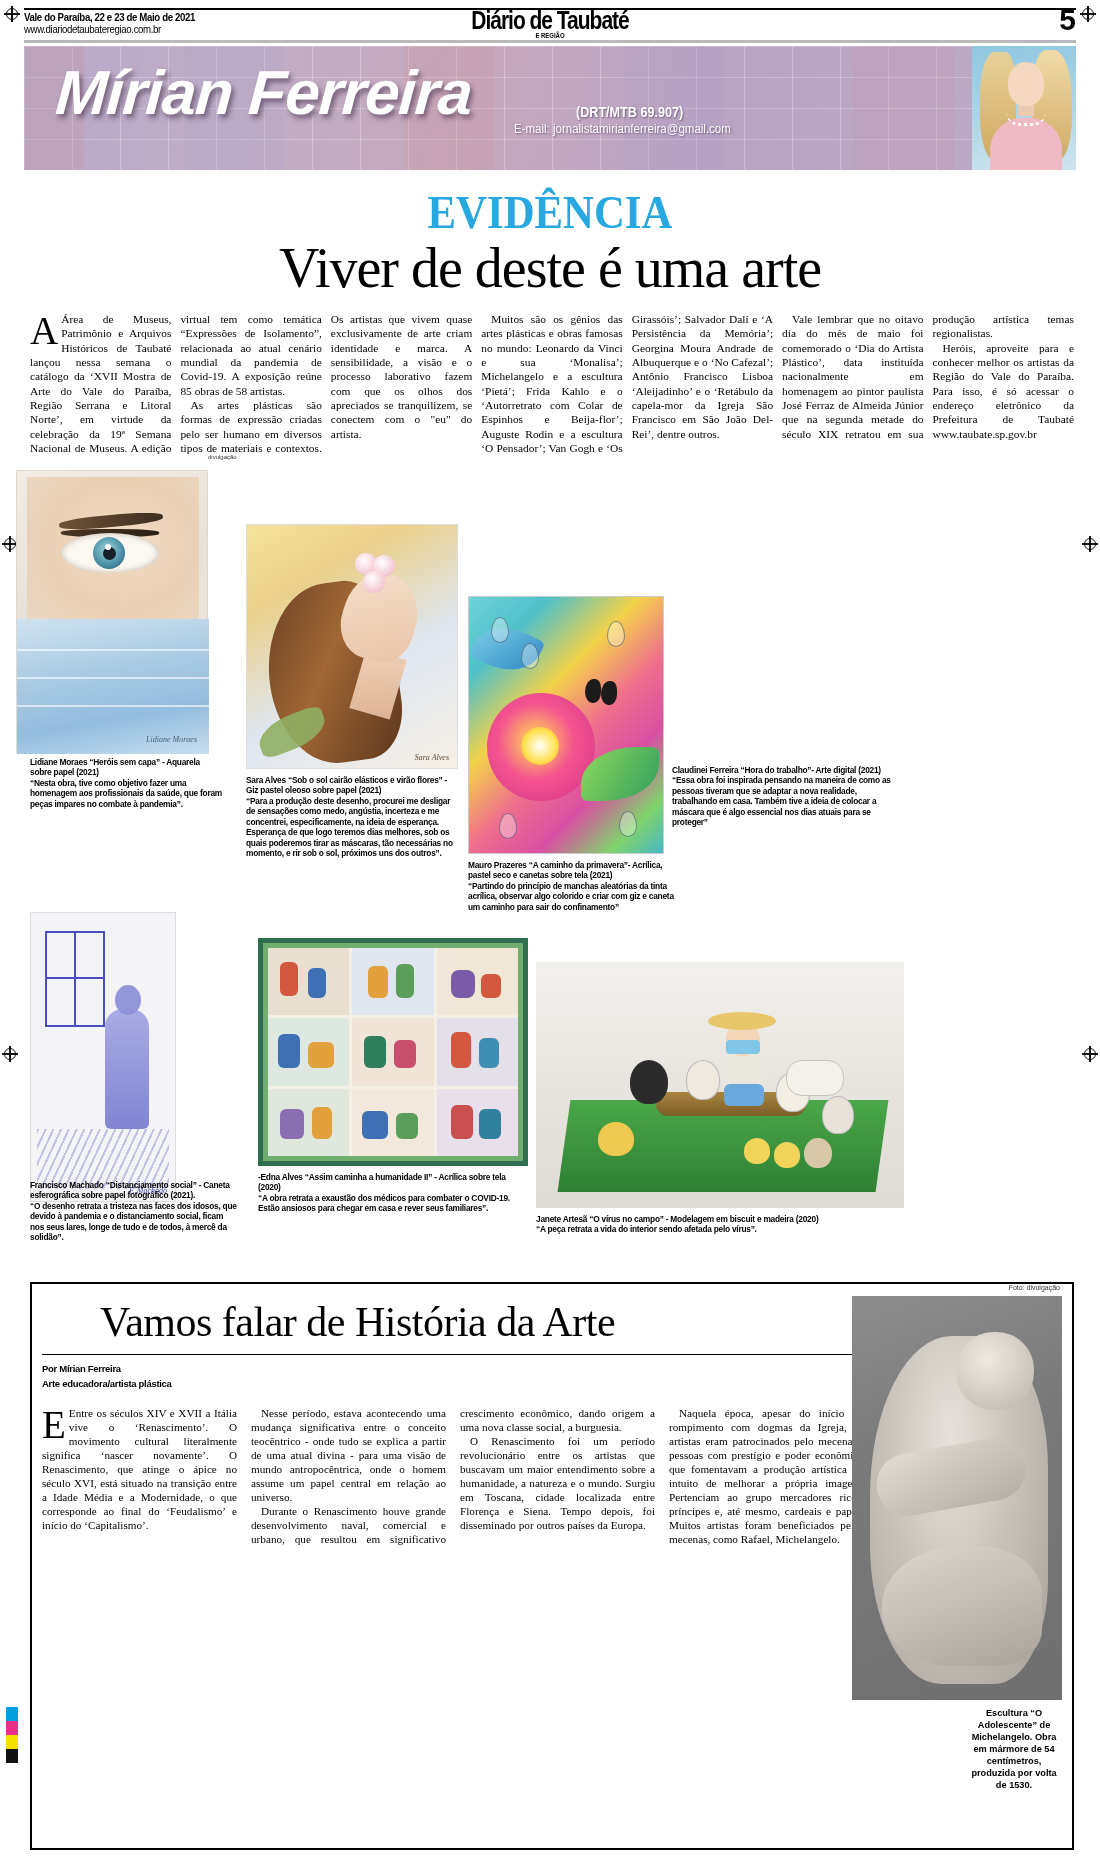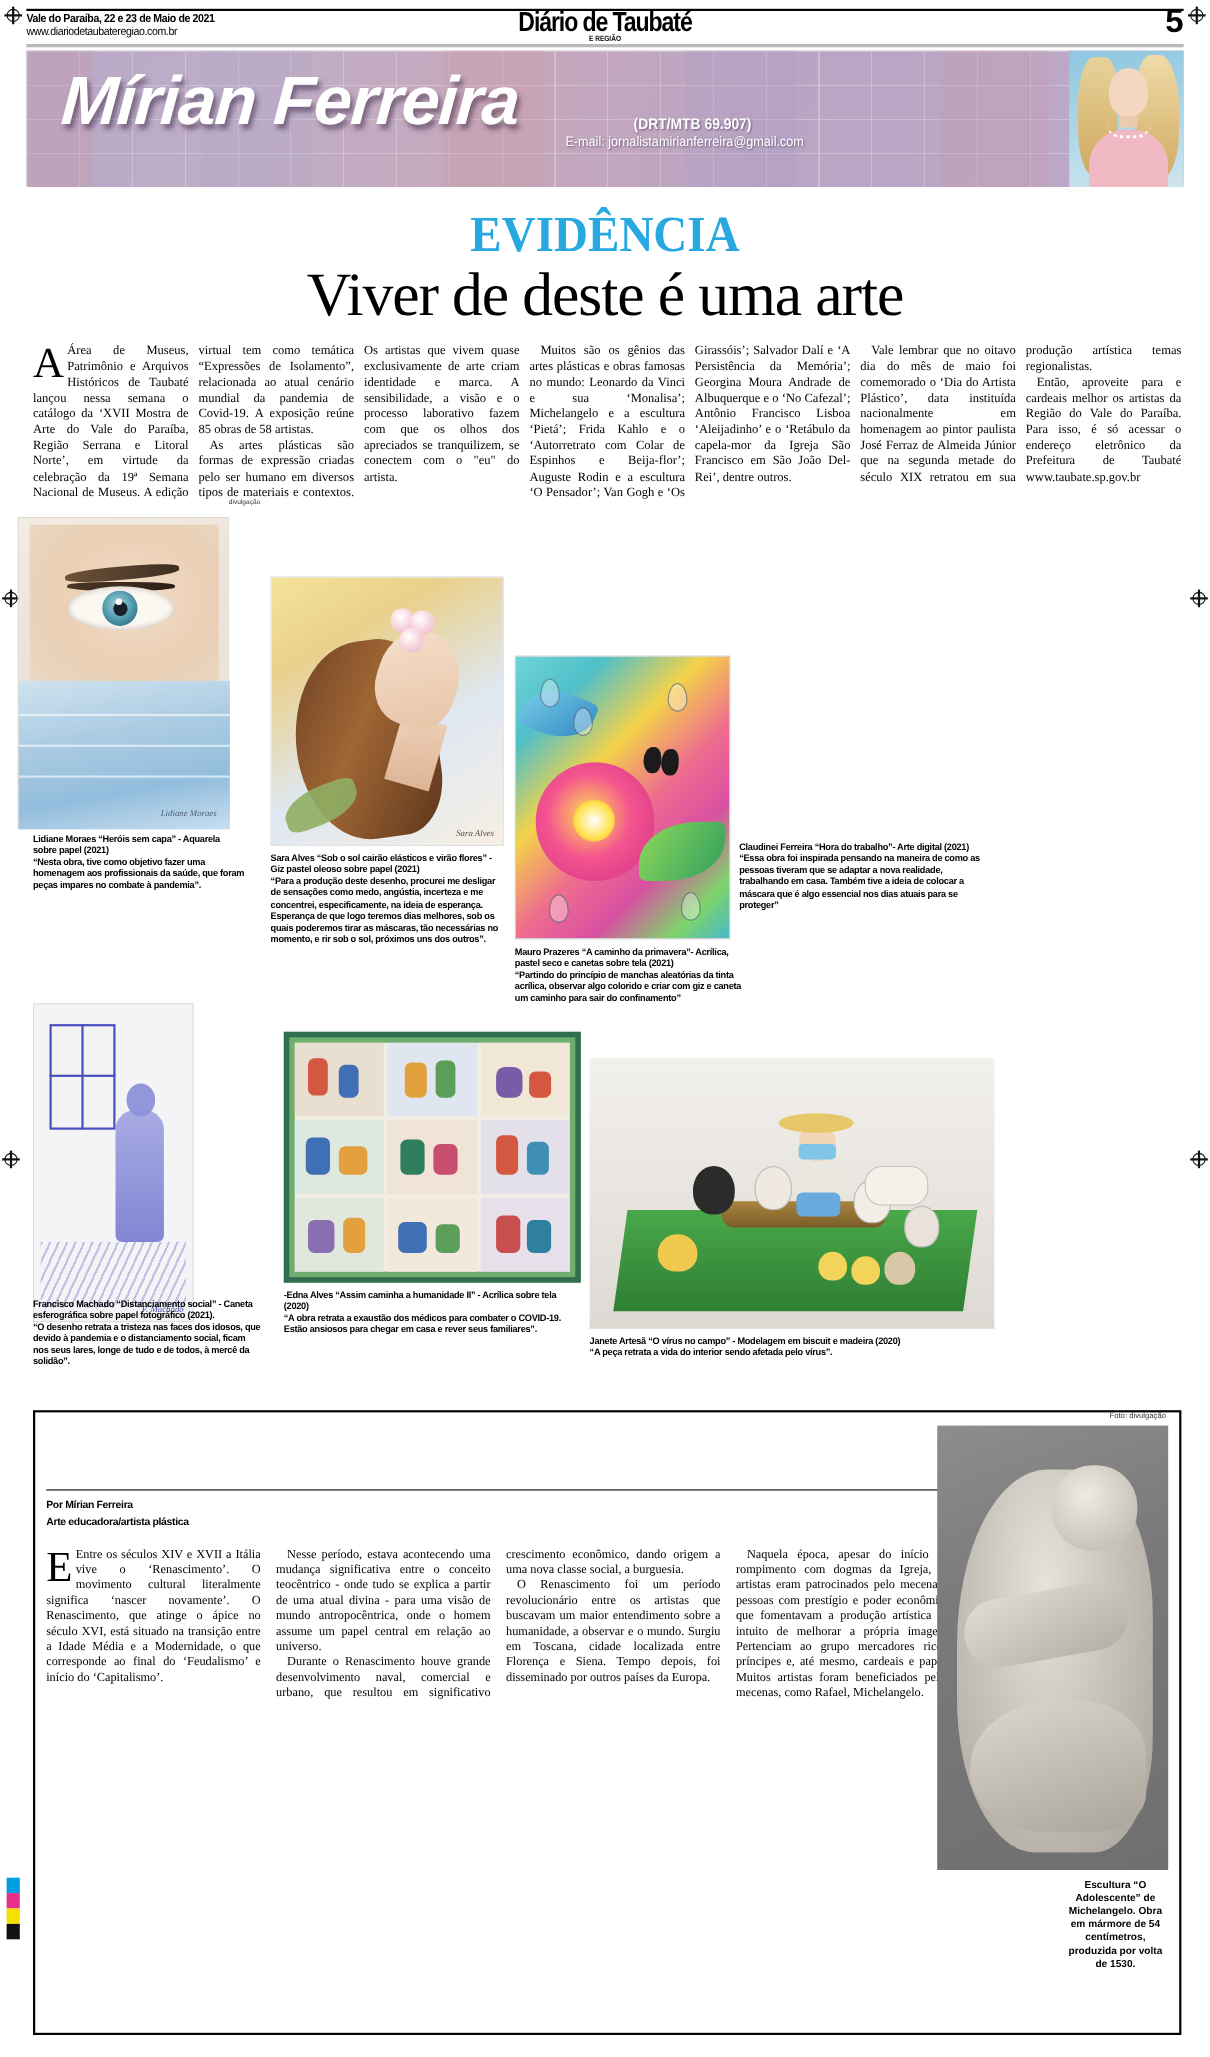--- a/index.html
+++ b/index.html
@@ -306,21 +306,21 @@
   </div>
 
   <div class="evidencia">EVIDÊNCIA</div>
   <div class="head-main">Viver de deste é uma arte</div>
 
   <div class="cols">
     <p><span class="dropcap">A</span><span>Área de Museus, Patrimônio e Arquivos Históricos de Taubaté lançou nessa semana o catálogo da ‘XVII Mostra de Arte do Vale do Paraíba, Região Serrana e Litoral Norte’, em virtude da celebração da 19ª Semana Nacional de Museus. A edição virtual tem como temática “Expressões de Isolamento”, relacionada ao atual cenário mundial da pandemia de Covid-19. A exposição reúne 85 obras de 58 artistas.</span></p>
     <p>As artes plásticas são formas de expressão criadas pelo ser humano em diversos tipos de materiais e contextos. Os artistas que vivem quase exclusivamente de arte criam identidade e marca. A sensibilidade, a visão e o processo laborativo fazem com que os olhos dos apreciados se tranquilizem, se conectem com o "eu" do artista.</p>
     <p>Muitos são os gênios das artes plásticas e obras famosas no mundo: Leonardo da Vinci e sua ‘Monalisa’; Michelangelo e a escultura ‘Pietá’; Frida Kahlo e o ‘Autorretrato com Colar de Espinhos e Beija-flor’; Auguste Rodin e a escultura ‘O Pensador’; Van Gogh e ‘Os Girassóis’; Salvador Dalí e ‘A Persistência da Memória’; Georgina Moura Andrade de Albuquerque e o ‘No Cafezal’; Antônio Francisco Lisboa ‘Aleijadinho’ e o ‘Retábulo da capela-mor da Igreja São Francisco em São João Del-Rei’, dentre outros.</p>
     <p>Vale lembrar que no oitavo dia do mês de maio foi comemorado o ‘Dia do Artista Plástico’, data instituída nacionalmente em homenagem ao pintor paulista José Ferraz de Almeida Júnior que na segunda metade do século XIX retratou em sua produção artística temas regionalistas.</p>
-    <p>Então, aproveite para e cardeais melhor os artistas da Região do Vale do Paraíba. Para isso, é só acessar o endereço eletrônico da Prefeitura de Taubaté www.taubate.sp.gov.br</p>
+    <p>Heróis, aproveite para e conhecer melhor os artistas da Região do Vale do Paraíba. Para isso, é só acessar o endereço eletrônico da Prefeitura de Taubaté www.taubate.sp.gov.br</p>
   </div>
   <div class="divulg" style="position:absolute;left:208px;top:454px;">divulgação</div>
 
   <div class="art a1">
     <div class="skin"></div>
       <div class="brow"></div>
       <div class="lash"></div>
     <div class="eyew"></div>
       <div class="iris"></div>
       <div class="pupil"></div>
@@ -456,30 +456,31 @@
         <div class="hat"></div>
     </div>
     <div style="position:absolute;left:250px;bottom:112px;width:58px;height:36px;border-radius:16px;background:#f4f1ea;border:1px solid #c8c2b6;"></div>
   </div>
   <div class="art c7 cap">
     <b>Janete Artesã “O vírus no campo” - Modelagem em biscuit e madeira (2020)</b>
     <div class="q">“A peça retrata a vida do interior sendo afetada pelo vírus”.</div>
   </div>
 
   <div class="bottom">
+    <div class="b-title">Vamos falar de História da Arte</div>
     <div class="b-rule"></div>
     <div class="b-by">
       <div>Por Mírian Ferreira</div>
       <div>Arte educadora/artista plástica</div>
     </div>
     <div class="b-cols">
       <p><span class="b-drop">E</span><span>Entre os séculos XIV e XVII a Itália vive o ‘Renascimento’. O movimento cultural literalmente significa ‘nascer novamente’. O Renascimento, que atinge o ápice no século XVI, está situado na transição entre a Idade Média e a Modernidade, o que corresponde ao final do ‘Feudalismo’ e início do ‘Capitalismo’.</span></p>
       <p>Nesse período, estava acontecendo uma mudança significativa entre o conceito teocêntrico - onde tudo se explica a partir de uma atual divina - para uma visão de mundo antropocêntrica, onde o homem assume um papel central em relação ao universo.</p>
       <p>Durante o Renascimento houve grande desenvolvimento naval, comercial e urbano, que resultou em significativo crescimento econômico, dando origem a uma nova classe social, a burguesia.</p>
-      <p>O Renascimento foi um período revolucionário entre os artistas que buscavam um maior entendimento sobre a humanidade, a observar e o mundo. Surgiu em Toscana, cidade localizada entre Florença e Siena. Tempo depois, foi disseminado por outros países da Europa.</p>
+      <p>O Renascimento foi um período revolucionário entre os artistas que buscavam um maior entendimento sobre a humanidade, a natureza e o mundo. Surgiu em Toscana, cidade localizada entre Florença e Siena. Tempo depois, foi disseminado por outros países da Europa.</p>
       <p>Naquela época, apesar do início do rompimento com dogmas da Igreja, os artistas eram patrocinados pelo mecenato, pessoas com prestígio e poder econômico que fomentavam a produção artística no intuito de melhorar a própria imagem. Pertenciam ao grupo mercadores ricos, príncipes e, até mesmo, cardeais e papas. Muitos artistas foram beneficiados pelos mecenas, como Rafael, Michelangelo.</p>
     </div>
     <div class="st-foto">Foto: divulgação</div>
     <div class="statue">
       <div class="st-body"></div>
       <div class="st-leg"></div>
       <div class="st-arm"></div>
       <div class="st-head"></div>
     </div>
     <div class="st-cap">Escultura “O Adolescente” de Michelangelo. Obra em mármore de 54 centímetros, produzida por volta de 1530.</div>

